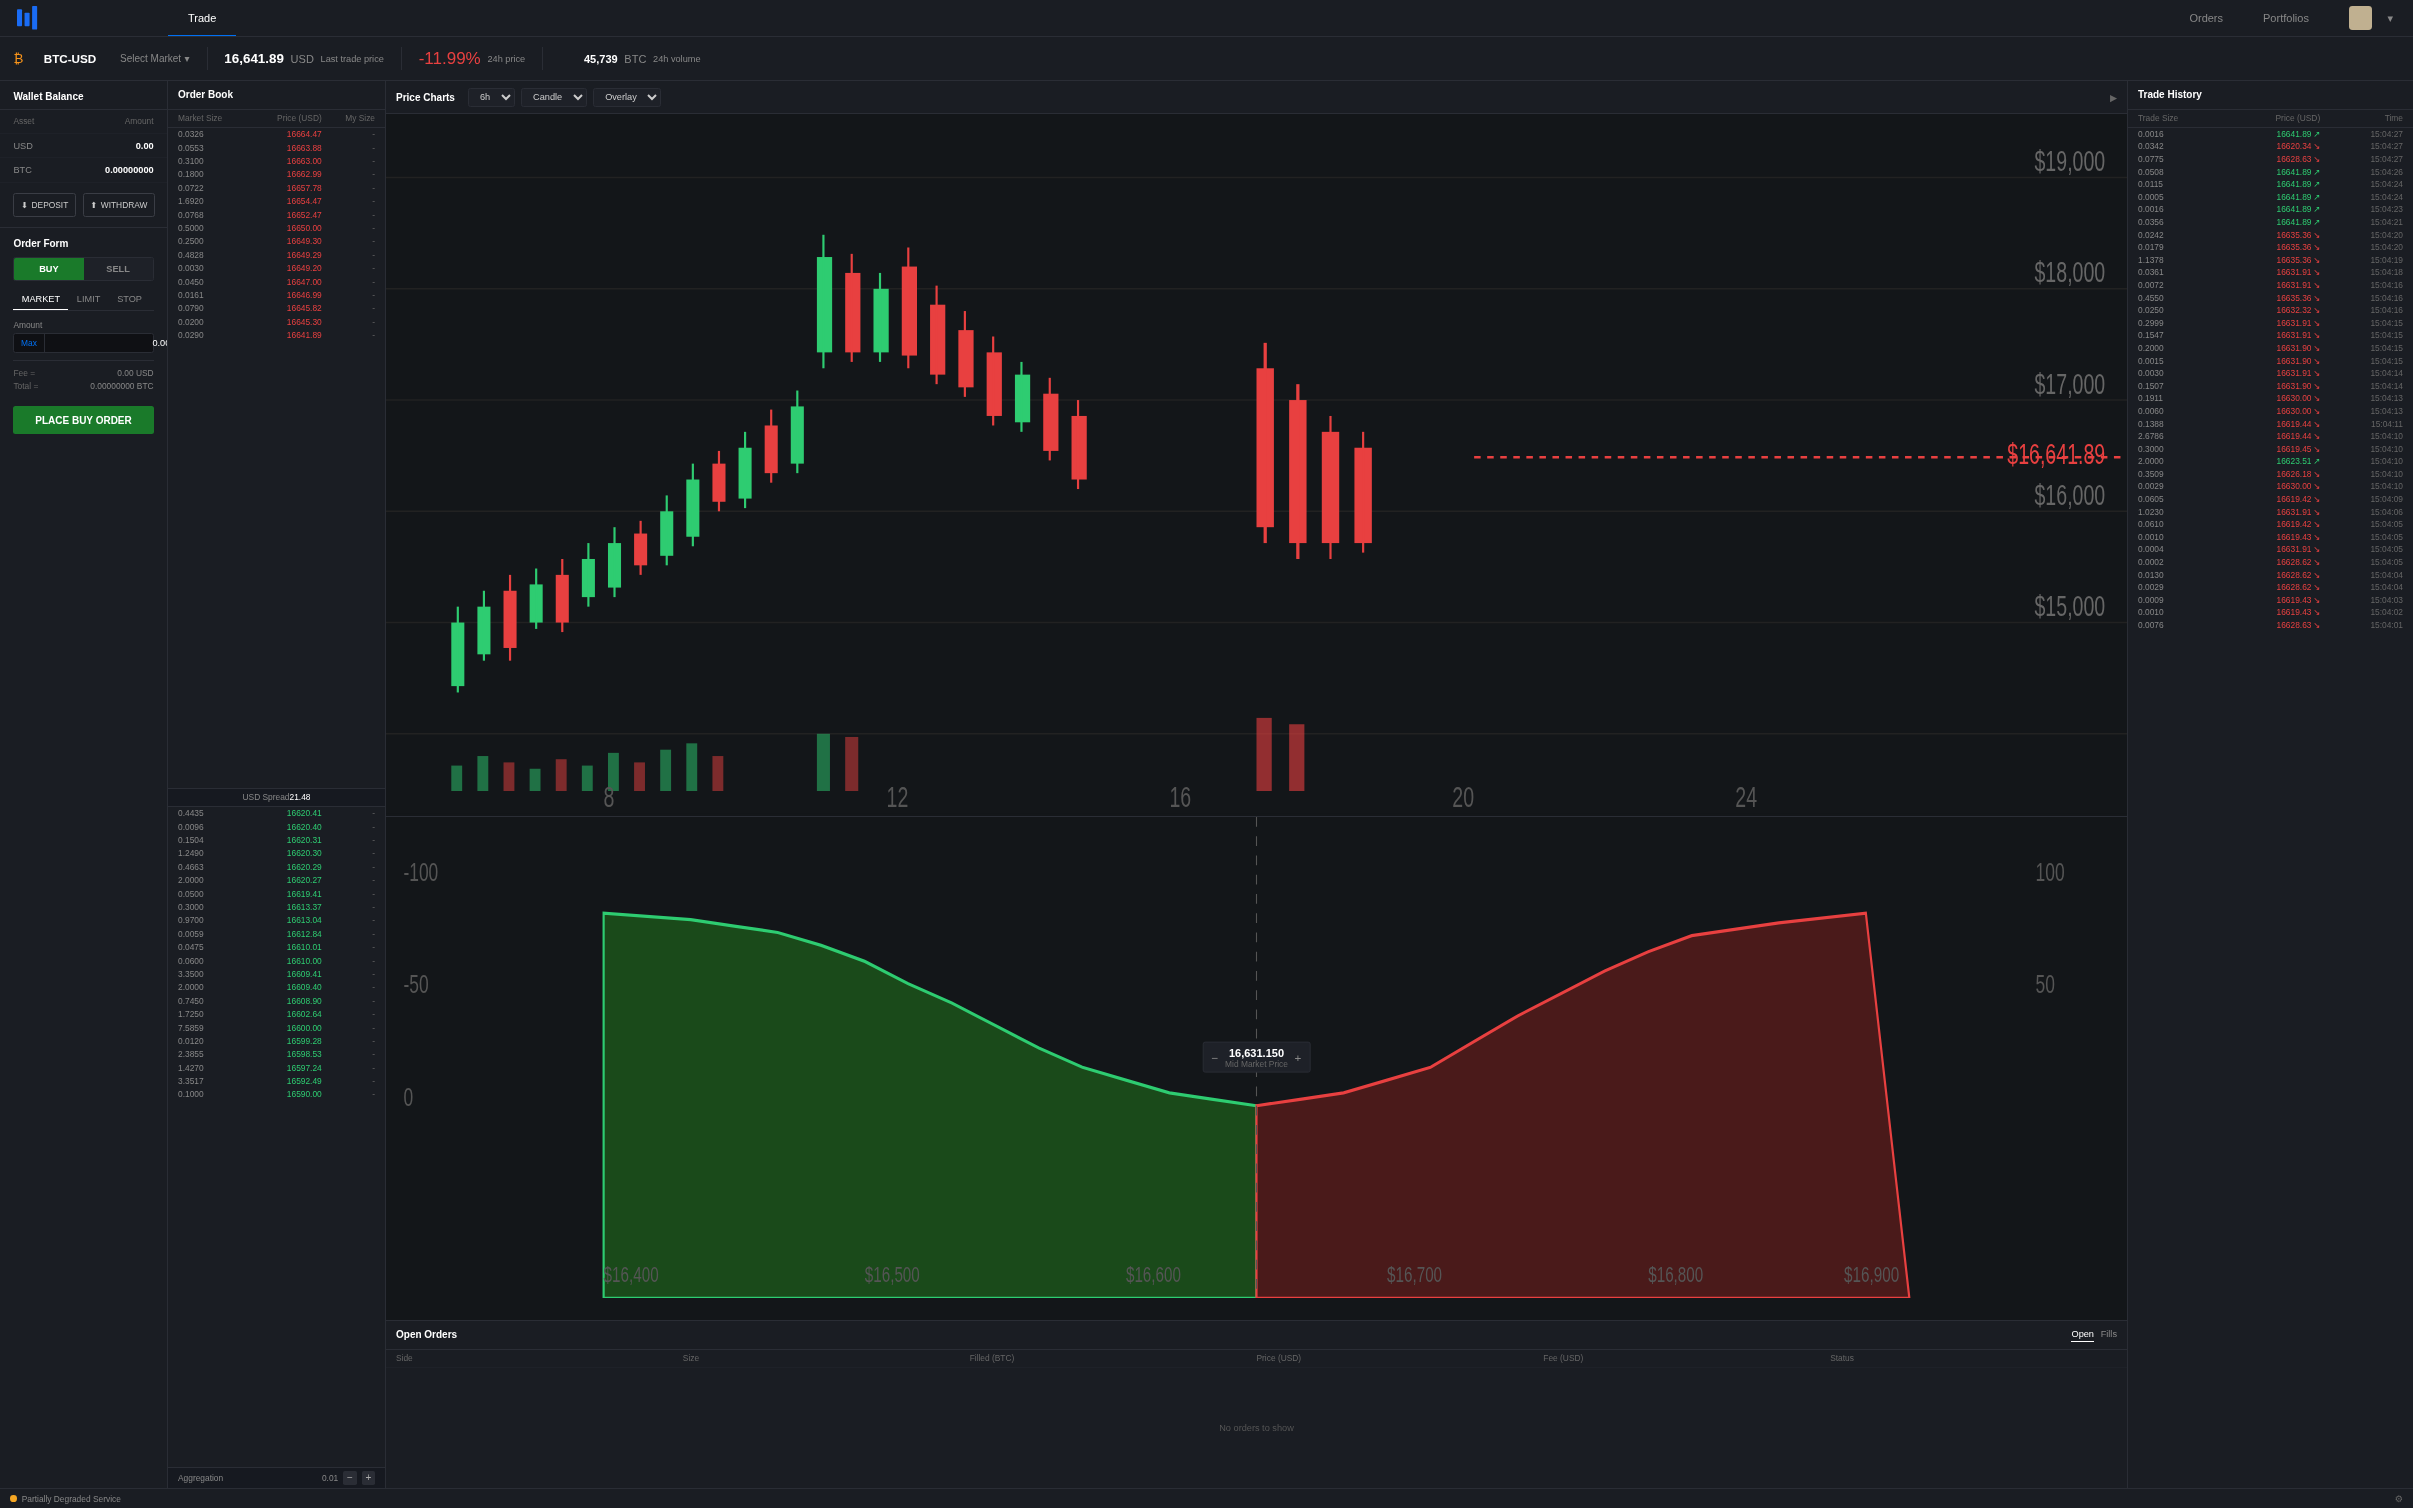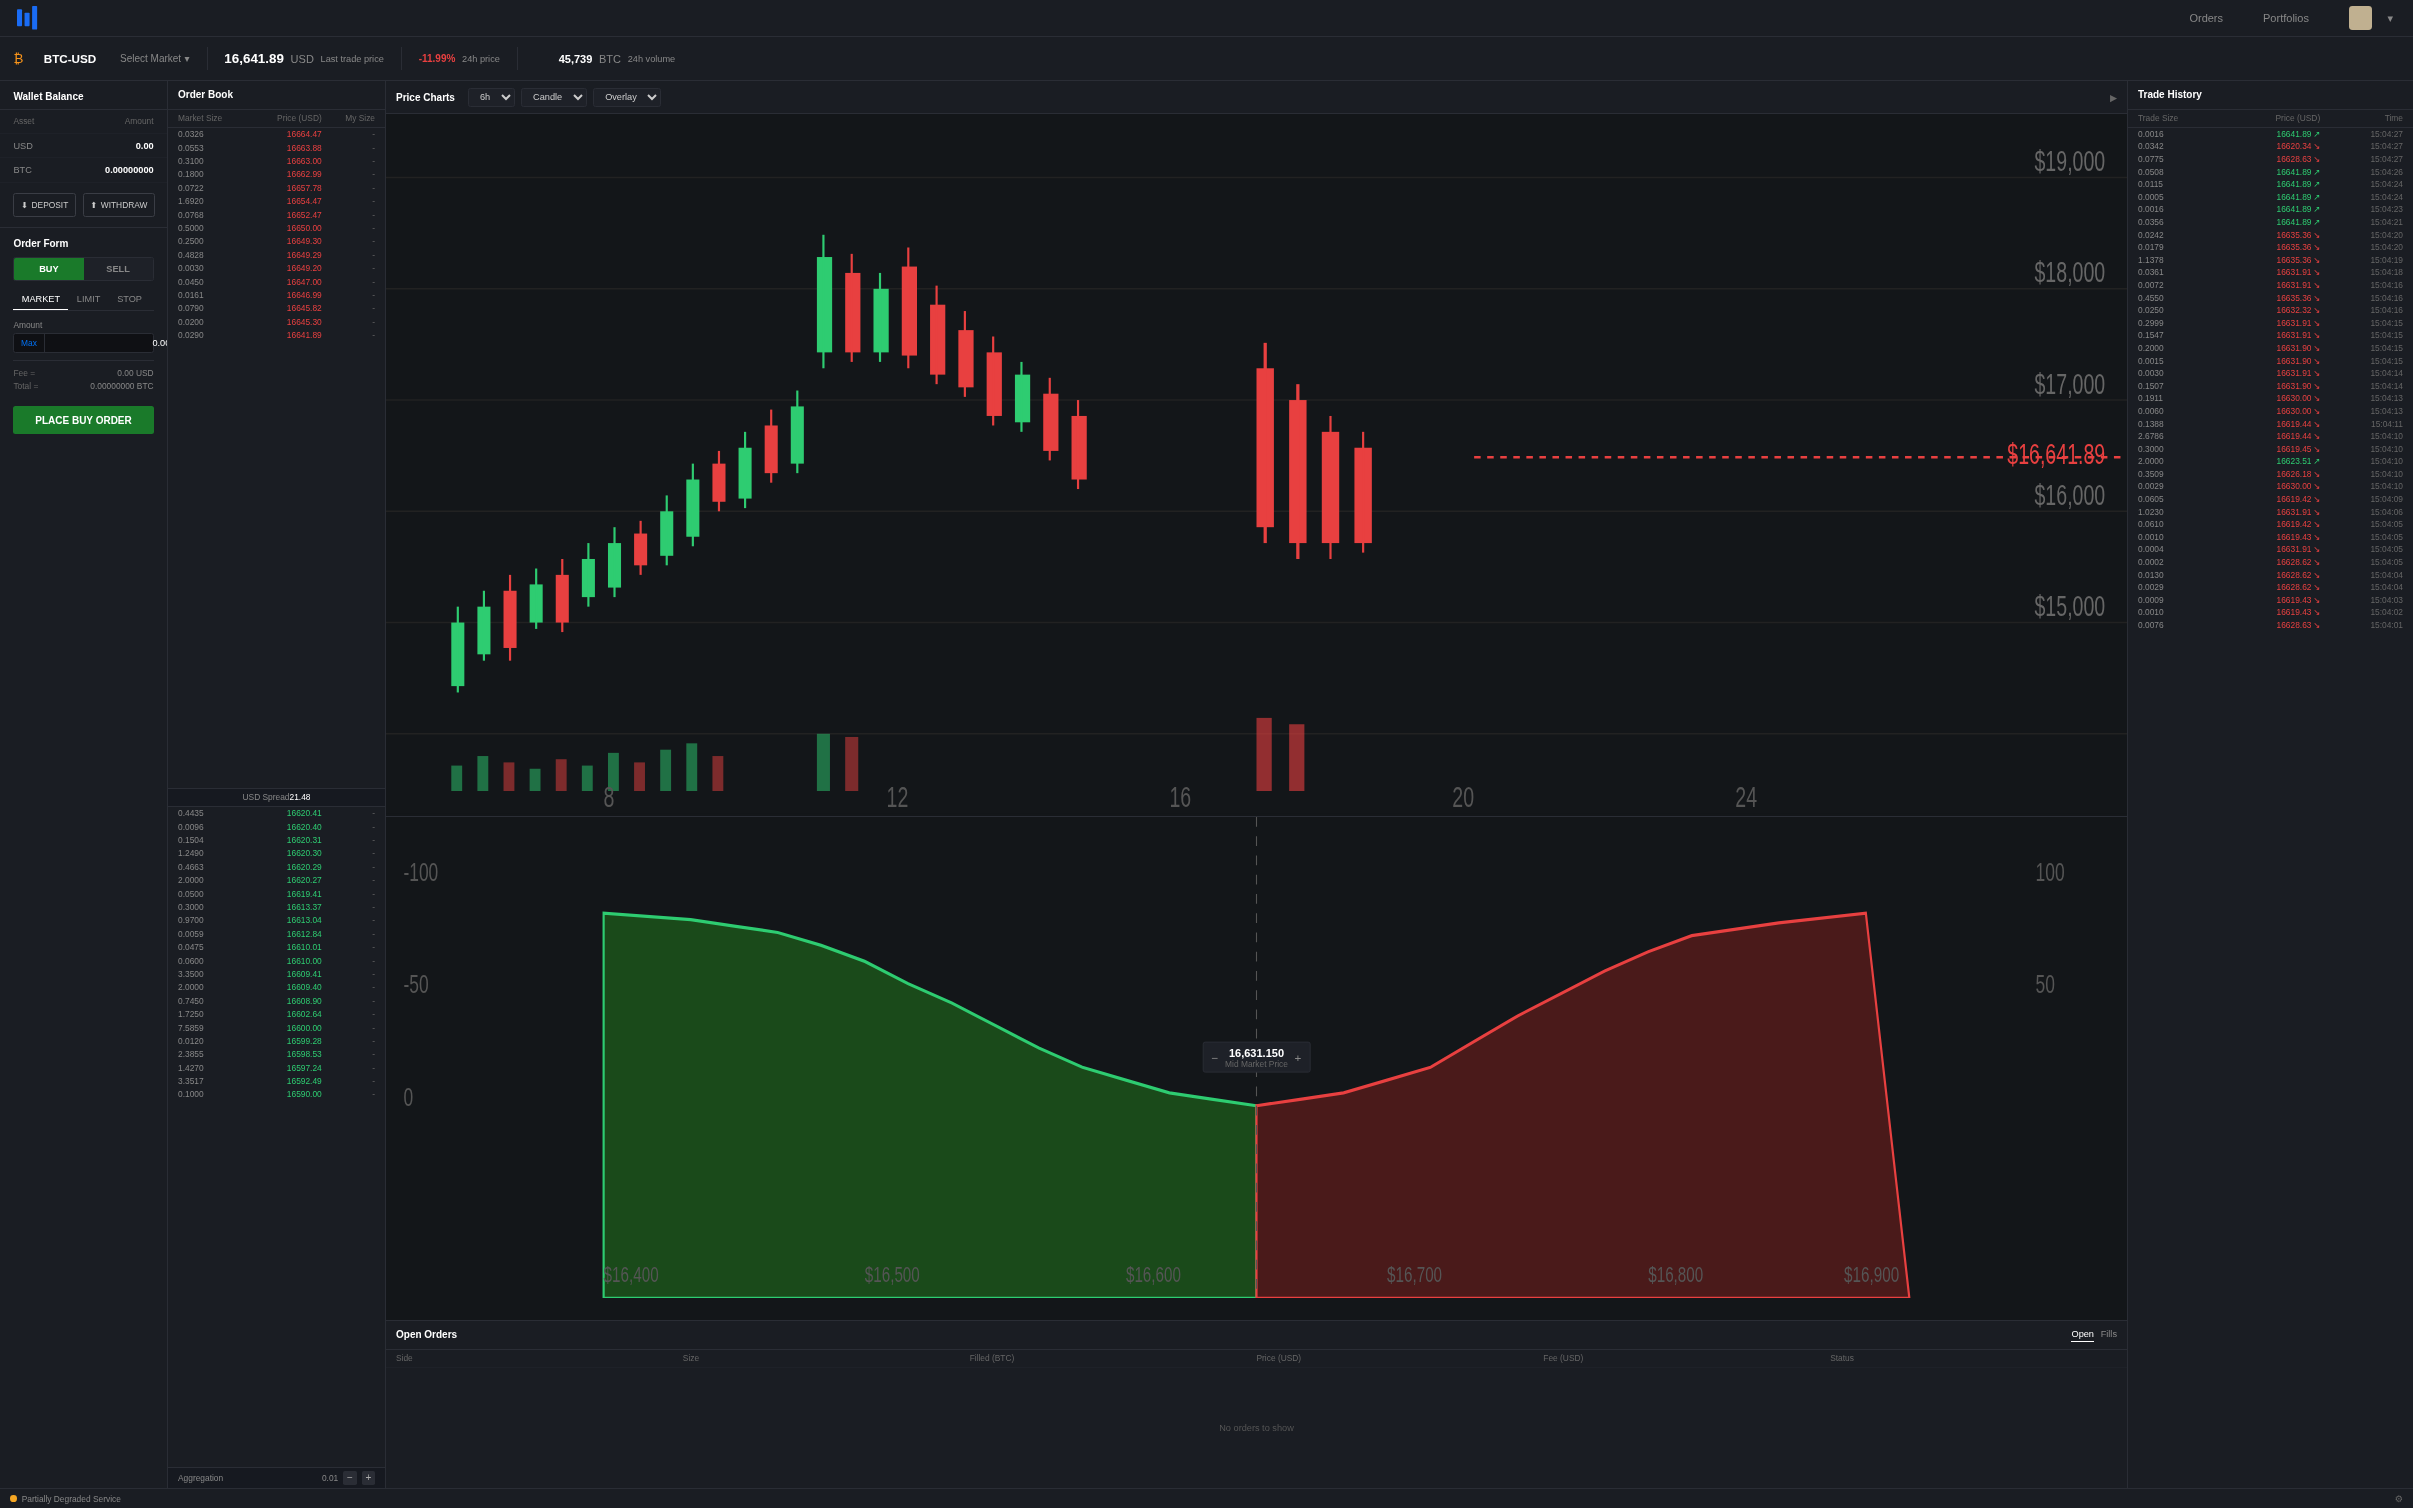--- a/index.html
+++ b/index.html
@@ -20,21 +20,21 @@
     
     .market-bar { display: flex; align-items: center; background: #1a1d23; border-bottom: 0.8px solid #2a2d35; height: 44px; padding: 0 13.4px; flex-shrink: 0; gap: 17px; }
     .bitcoin-icon { color: #f7931a; font-size: 13.4px; margin-right: 3.4px; }
     .market-name { font-weight: 600; font-size: 11.7px; color: #fff; }
     .select-market { display: flex; align-items: center; gap: 3.4px; color: #888; cursor: pointer; font-size: 10px; margin-left: 6.7px; }
     .market-divider { width: 0.8px; height: 23.5px; background: #2a2d35; }
     .price-group { display: flex; align-items: center; gap: 6.7px; }
     .last-price { font-size: 13.4px; font-weight: 600; color: #fff; }
     .currency { color: #888; font-size: 11px; }
     .price-label { color: #888; font-size: 9.2px; }
-    .change-negative { color: #e84040; font-size: 10px; font-weight: 700; }
+    .change-negative { color: #e84040; font-size: 17px; font-weight: 400; }
     .volume-value { color: #fff; font-size: 11px; font-weight: 600; margin-left: 24px; }
 
     
     .main { display: flex; flex: 1; overflow: hidden; }
 
     
     .left-panel { width: 168px; background: #1a1d23; border-right: 0.8px solid #2a2d35; display: flex; flex-direction: column; flex-shrink: 0; overflow-y: auto; }
     .section-title { padding: 10px 13.4px 6.7px; font-size: 10px; font-weight: 600; color: #fff; border-bottom: 0.8px solid #2a2d35; }
     .asset-header { display: flex; justify-content: space-between; padding: 6.7px 13.4px; color: #666; font-size: 8.4px; border-bottom: 0.8px solid #1e2128; }
     .asset-row { display: flex; justify-content: space-between; align-items: center; padding: 6.7px 13.4px; border-bottom: 0.8px solid #1e2128; }
@@ -139,20 +139,23 @@
 </head>
 <body>
 
 <nav class="top-nav">
   <div class="logo">
     <svg viewBox="0 0 28 28" fill="none">
       <rect x="0" y="4" width="6" height="20" fill="#1a6cf5" rx="1"></rect>
       <rect x="9" y="8" width="6" height="16" fill="#1a6cf5" rx="1"></rect>
       <rect x="18" y="0" width="6" height="28" fill="#1a6cf5" rx="1"></rect>
     </svg>
+  </div>
+  <div class="nav-tabs">
+    <div class="nav-tab active">Trade</div>
   </div>
   <div class="nav-right">
     <div class="nav-right-item">Orders</div>
     <div class="nav-right-item">Portfolios</div>
     <div class="nav-right-item" style="gap:5px;">
       <div class="avatar"></div>
       <span class="dropdown-arrow">▾</span>
     </div>
   </div>
 </nav>

